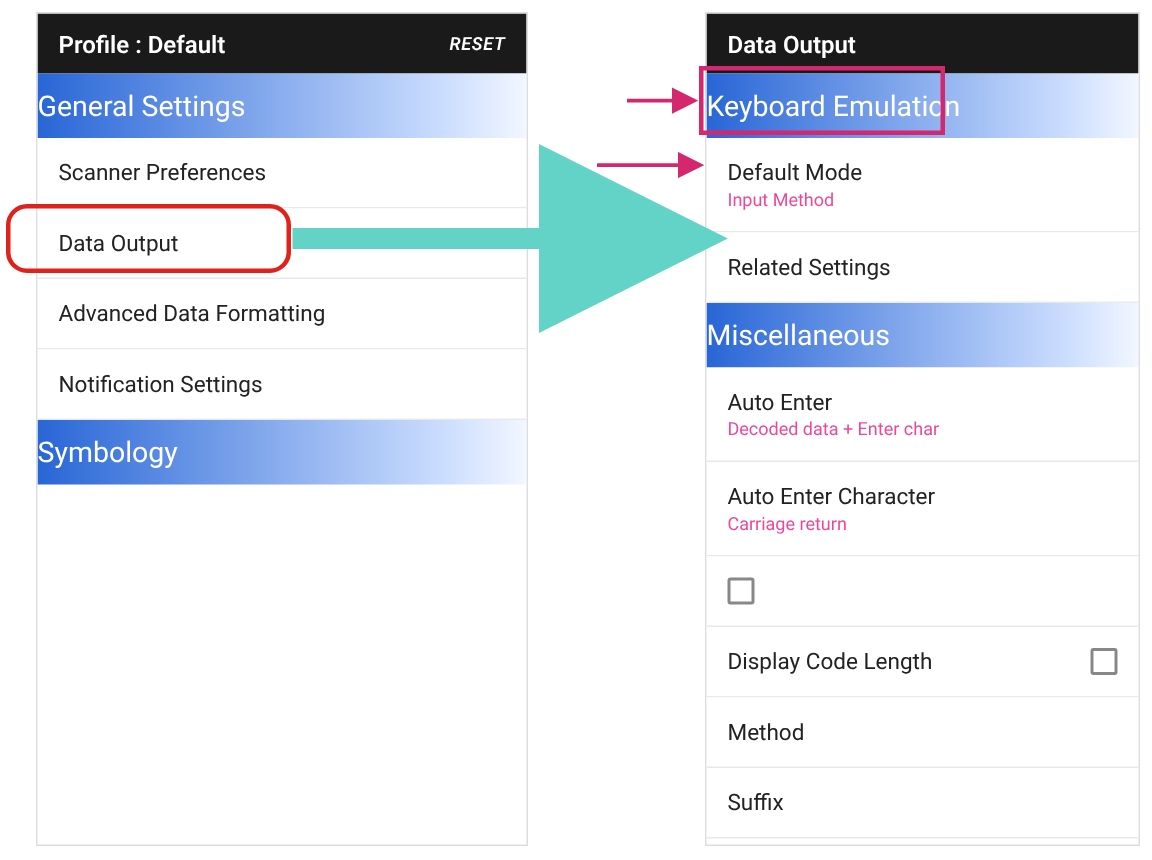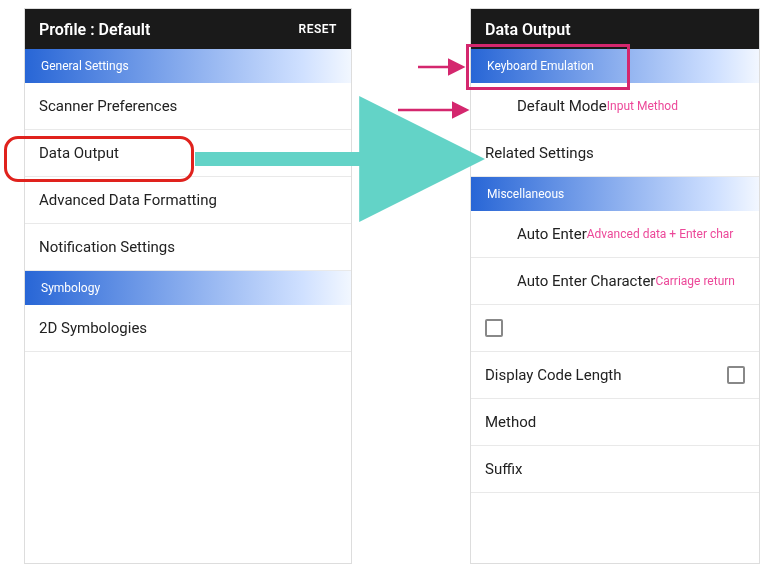--- a/index.html
+++ b/index.html
@@ -24,40 +24,40 @@
   .titlebar {
     background: #1a1a1a;
     color: #fff;
     height: 40px;
     display: flex;
     align-items: center;
     padding: 0 14px;
     justify-content: space-between;
   }
   .titlebar .title { font-size: 16px; font-weight: 600; }
-  .titlebar .reset { font-size: 12px; font-weight: 600; letter-spacing: 0.5px; }
+  .titlebar .reset { font-size: 12px; font-weight: 600; letter-spacing: 0.5px; font-style: italic; }
 
   .section-header {
     background: linear-gradient(to right, #2866d6, #cfe0ff 85%, #f2f7ff);
     color: #fff;
-    font-size: 12px;
-    padding: 10px 16px;
+    font-size: 19px;
+    padding: 10px 0;
     font-weight: 400;
   }
   .row {
     padding: 14px 14px;
     border-bottom: 1px solid #e9e9e9;
     font-size: 15px;
     color: #222;
     background: #fff;
     display: flex;
     align-items: center;
     justify-content: space-between;
   }
-  .row-text { display:flex; flex-direction:row;margin-left:32px; }
+  .row-text { display:flex; flex-direction:column; }
   .row .sub { font-size: 12px; color: #ec4899; margin-top: 2px; }
 
   .checkbox {
     width: 18px; height: 18px; border: 2px solid #888; border-radius: 2px;
     flex-shrink: 0;
   }
 
   
   .highlight-red {
     position: absolute;
@@ -99,23 +99,20 @@
   </div>
   <div class="row">
     <span>Advanced Data Formatting</span>
   </div>
   <div class="row">
     <span>Notification Settings</span>
   </div>
 
   <div class="section-header">Symbology</div>
 
-  <div class="row">
-    <span>2D Symbologies</span>
-  </div>
 </div>
 
 <div class="screen screen-right">
   <div class="titlebar">
     <span class="title">Data Output</span>
   </div>
 
   <div class="section-header">Keyboard Emulation</div>
 
   <div class="row">
@@ -127,21 +124,21 @@
 
   <div class="row">
     <span>Related Settings</span>
   </div>
 
   <div class="section-header">Miscellaneous</div>
 
   <div class="row">
     <div class="row-text">
       <span>Auto Enter</span>
-      <span class="sub">Advanced data + Enter char</span>
+      <span class="sub">Decoded data + Enter char</span>
     </div>
   </div>
   <div class="row">
     <div class="row-text">
       <span>Auto Enter Character</span>
       <span class="sub">Carriage return</span>
     </div>
   </div>
   <div class="row">
     <span class="checkbox"></span>

